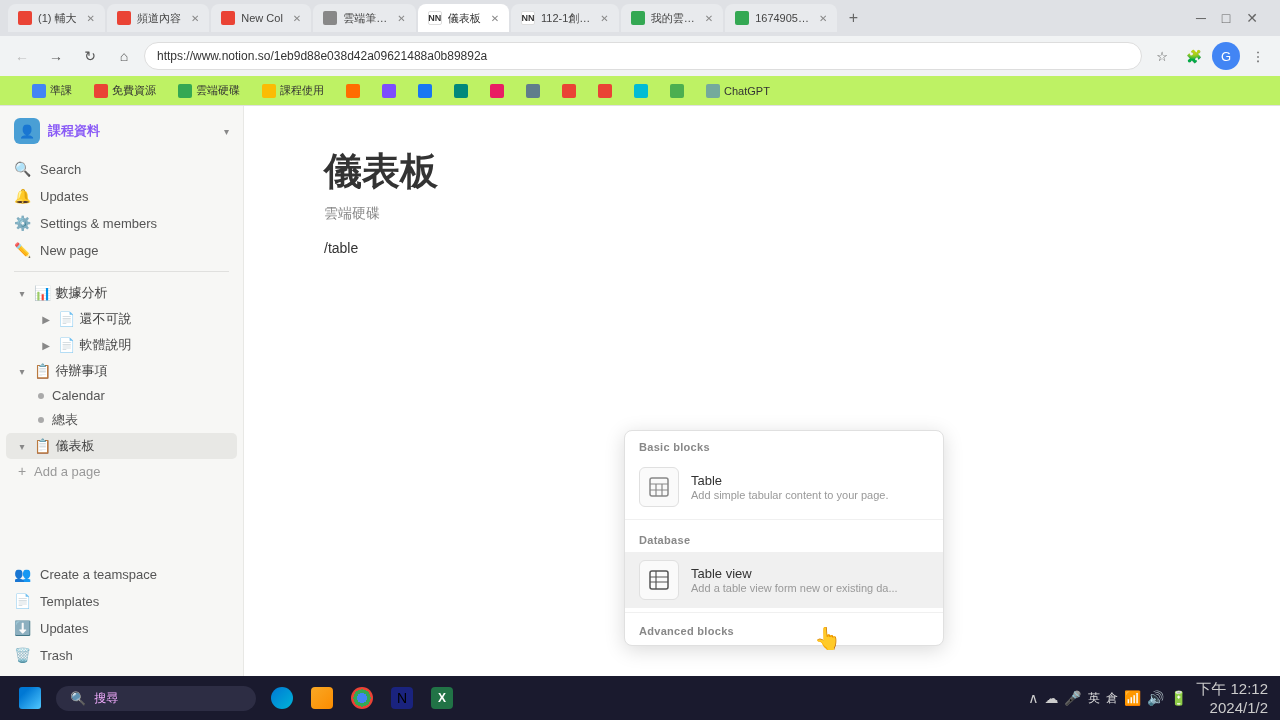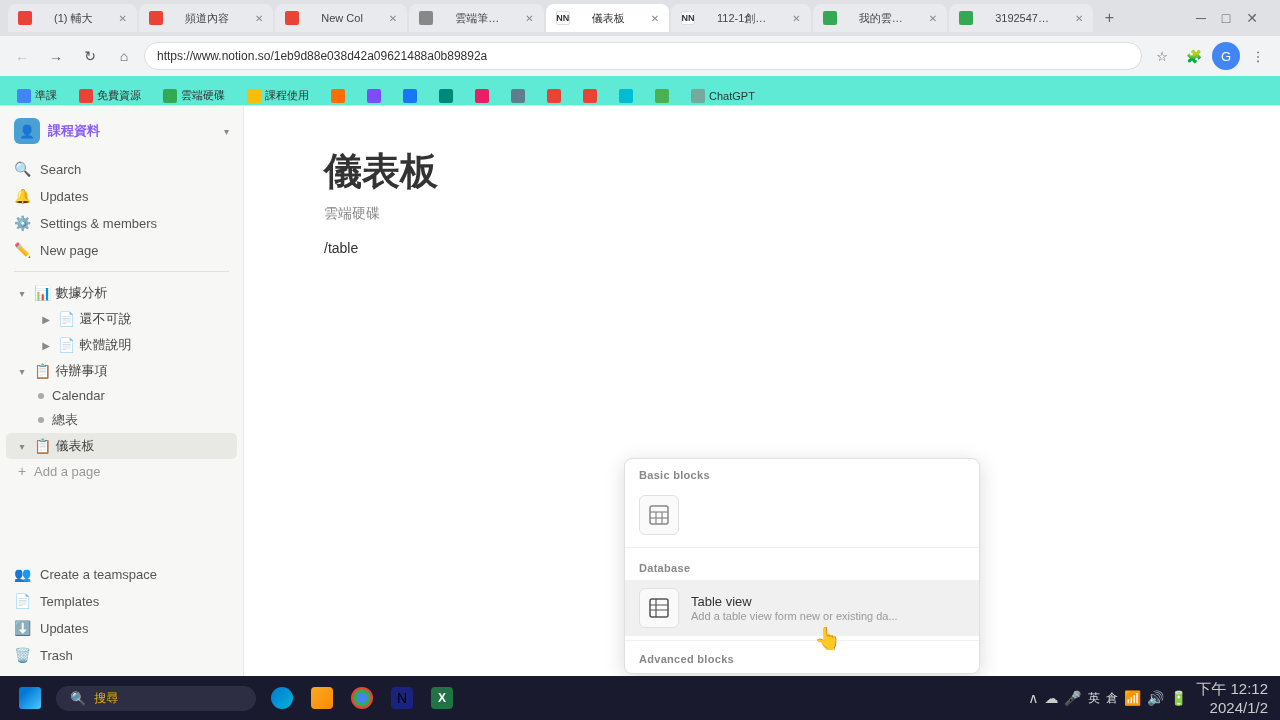--- a/index.html
+++ b/index.html
@@ -1,35 +1,35 @@
 <!DOCTYPE html>
 <html><head>
   <meta charset="utf-8">
   <style>
     * { margin: 0; padding: 0; box-sizing: border-box; }
     body { font-family: -apple-system, BlinkMacSystemFont, 'Segoe UI', sans-serif; width: 1280px; height: 720px; overflow: hidden; background: #fff; display: flex; flex-direction: column; }
 
     
     .browser-chrome { background: #f1f3f4; flex-shrink: 0; }
     .tab-bar { display: flex; align-items: center; height: 36px; background: #dfe1e5; padding: 0 8px; gap: 2px; }
-    .tab { display: flex; align-items: center; height: 28px; padding: 0 10px; border-radius: 8px 8px 0 0; font-size: 11px; gap: 22px; cursor: pointer; max-width: 160px; white-space: nowrap; overflow: hidden; color: #444; background: #e8eaed; flex-shrink: 0; }
+    .tab { display: flex; align-items: center; height: 28px; padding: 0 10px; border-radius: 8px 8px 0 0; font-size: 11px; gap: 6px; cursor: pointer; max-width: 160px; white-space: nowrap; overflow: hidden; color: #444; background: #e8eaed; flex-shrink: 0; }
     .tab.active { background: #fff; color: #333; }
     .tab .favicon { width: 14px; height: 14px; flex-shrink: 0; }
     .tab .tab-label { overflow: hidden; text-overflow: ellipsis; font-size: 11px; }
     .tab .close-tab { margin-left: 4px; font-size: 10px; color: #888; flex-shrink: 0; }
     .tab-new { display: flex; align-items: center; justify-content: center; width: 28px; height: 28px; font-size: 16px; color: #666; cursor: pointer; }
 
     .address-bar-row { display: flex; align-items: center; height: 40px; padding: 4px 8px; gap: 6px; background: #f1f3f4; }
     .nav-btn { width: 28px; height: 28px; display: flex; align-items: center; justify-content: center; border-radius: 50%; cursor: pointer; color: #555; font-size: 14px; }
     .nav-btn.disabled { color: #bbb; cursor: default; }
     .address-input { flex: 1; height: 28px; border: none; border-radius: 14px; background: #fff; padding: 0 12px; font-size: 12px; color: #333; outline: none; border: 1px solid #ddd; }
     .toolbar-icons { display: flex; align-items: center; gap: 4px; }
     .toolbar-icon { width: 28px; height: 28px; display: flex; align-items: center; justify-content: center; border-radius: 50%; cursor: pointer; color: #555; font-size: 13px; }
 
-    .bookmarks-bar { display: flex; align-items: flex-end; height: 30px; padding: 0 9px; gap: 6px; background: #5eead4; border-bottom: 1px solid #e0e0e0; overflow: hidden; }
+    .bookmarks-bar { display: flex; align-items: center; height: 30px; padding: 0 24px; gap: 6px; background: #bef264; border-bottom: 1px solid #e0e0e0; overflow: hidden; }
     .bookmark-item { display: flex; align-items: center; gap: 4px; padding: 2px 8px; border-radius: 4px; cursor: pointer; font-size: 11px; color: #333; white-space: nowrap; }
     .bookmark-icon { width: 14px; height: 14px; background: #aaa; border-radius: 2px; flex-shrink: 0; }
 
     
     .app-container { display: flex; flex: 1; overflow: hidden; }
 
     
     .sidebar { width: 244px; background: #f7f7f5; border-right: 1px solid #e8e8e5; display: flex; flex-direction: column; flex-shrink: 0; overflow-y: auto; }
     .sidebar-header { display: flex; align-items: center; padding: 12px 14px 8px; gap: 8px; cursor: pointer; }
     .workspace-avatar { width: 26px; height: 26px; border-radius: 6px; background: #4a9fd5; display: flex; align-items: center; justify-content: center; color: white; font-size: 11px; font-weight: bold; flex-shrink: 0; }
@@ -49,21 +49,21 @@
     .dot-item { display: flex; align-items: center; gap: 8px; padding: 4px 8px 4px 32px; border-radius: 5px; cursor: pointer; font-size: 13px; color: #555; }
     .dot { width: 6px; height: 6px; border-radius: 50%; background: #aaa; flex-shrink: 0; }
 
     
     .main-content { flex: 1; overflow-y: auto; padding: 40px 80px; position: relative; background: #fff; }
     .page-title { font-size: 38px; font-weight: 700; color: #333; margin-bottom: 8px; }
     .page-subtitle { font-size: 14px; color: #888; margin-bottom: 16px; }
     .slash-command { font-size: 14px; color: #333; margin-bottom: 12px; }
 
     
-    .popup-menu { position: absolute; top: 352px; left: 380px; width: 356px; background: #fff; border: 1px solid #e0e0e0; border-radius: 8px; box-shadow: 0 4px 20px rgba(0,0,0,0.15); overflow: hidden; z-index: 100; }
+    .popup-menu { position: absolute; top: 324px; left: 380px; width: 320px; background: #fff; border: 1px solid #e0e0e0; border-radius: 8px; box-shadow: 0 4px 20px rgba(0,0,0,0.15); overflow: hidden; z-index: 100; }
     .popup-section-header { font-size: 11px; font-weight: 600; color: #888; padding: 10px 14px 6px; letter-spacing: 0.3px; }
     .popup-item { display: flex; align-items: center; gap: 12px; padding: 8px 14px; cursor: pointer; }
     .popup-item.highlighted { background: #f0f0f0; }
     .popup-item-icon { width: 40px; height: 40px; border: 1px solid #e0e0e0; border-radius: 6px; display: flex; align-items: center; justify-content: center; flex-shrink: 0; background: #fafafa; font-size: 18px; }
     .popup-item-text { flex: 1; }
     .popup-item-title { font-size: 13px; font-weight: 500; color: #333; }
     .popup-item-desc { font-size: 11px; color: #999; margin-top: 1px; }
     .popup-divider { height: 1px; background: #f0f0f0; margin: 4px 0; }
     .popup-advanced { font-size: 11px; font-weight: 600; color: #888; padding: 8px 14px; letter-spacing: 0.3px; cursor: pointer; }
 
@@ -119,21 +119,21 @@
       <span class="tab-label">112-1創…</span>
       <span class="close-tab">✕</span>
     </div>
     <div class="tab">
       <div class="favicon" style="width:14px;height:14px;border-radius:2px;background:#34a853;"></div>
       <span class="tab-label">我的雲…</span>
       <span class="close-tab">✕</span>
     </div>
     <div class="tab">
       <div class="favicon" style="width:14px;height:14px;border-radius:2px;background:#34a853;"></div>
-      <span class="tab-label">3192547…</span>
+      <span class="tab-label">1674905…</span>
       <span class="close-tab">✕</span>
     </div>
     <div class="tab-new">+</div>
     <div style="flex:1;display:flex;align-items:center;justify-content:flex-end;gap:4px;padding-right:8px;">
       <span style="font-size:14px;cursor:pointer;color:#666;padding:0 6px;">─</span>
       <span style="font-size:14px;cursor:pointer;color:#666;padding:0 6px;">□</span>
       <span style="font-size:14px;cursor:pointer;color:#666;padding:0 6px;">✕</span>
     </div>
   </div>
 
@@ -316,20 +316,24 @@
       <div class="popup-section-header">Basic blocks</div>
       <div class="popup-item">
         <div class="popup-item-icon">
           <svg width="22" height="22" viewBox="0 0 22 22" fill="none" xmlns="http://www.w3.org/2000/svg">
             <rect x="2" y="2" width="18" height="18" rx="2" stroke="#888" stroke-width="1.5" fill="none"></rect>
             <line x1="2" y1="8" x2="20" y2="8" stroke="#888" stroke-width="1.2"></line>
             <line x1="2" y1="14" x2="20" y2="14" stroke="#888" stroke-width="1.2"></line>
             <line x1="8" y1="8" x2="8" y2="20" stroke="#888" stroke-width="1.2"></line>
             <line x1="14" y1="8" x2="14" y2="20" stroke="#888" stroke-width="1.2"></line>
           </svg>
+        </div>
+        <div class="popup-item-text">
+          <div class="popup-item-title">Table</div>
+          <div class="popup-item-desc">Add simple tabular content to your page.</div>
         </div>
       </div>
 
       <div class="popup-divider"></div>
 
       <div class="popup-section-header">Database</div>
       <div class="popup-item highlighted">
         <div class="popup-item-icon">
           <svg width="22" height="22" viewBox="0 0 22 22" fill="none" xmlns="http://www.w3.org/2000/svg">
             <rect x="2" y="2" width="18" height="18" rx="2" stroke="#555" stroke-width="1.5" fill="none"></rect>
@@ -351,21 +355,21 @@
     <div style="position:absolute;top:520px;left:570px;font-size:22px;pointer-events:none;z-index:999;">👆</div>
   </div>
 </div>
 
 <div class="taskbar">
   <div class="taskbar-start">
     <div style="width:22px;height:22px;background:linear-gradient(135deg,#0078d4 25%,#50c8ff 100%);border-radius:3px;"></div>
   </div>
   <div class="taskbar-search">
     <span style="font-size:13px;color:#aaa;">🔍</span>
-    <span style="font-size:12px;color:#eab308;">搜尋</span>
+    <span style="font-size:12px;color:#f0abfc;">搜尋</span>
   </div>
   <div class="taskbar-apps">
     <div class="taskbar-app">
       <div style="width:22px;height:22px;background:linear-gradient(135deg,#0078d4,#00b4d8);border-radius:50%;"></div>
     </div>
     <div class="taskbar-app">
       <div style="width:22px;height:22px;background:linear-gradient(135deg,#f9a825,#fb8c00);border-radius:4px;"></div>
     </div>
     <div class="taskbar-app">
       <div style="width:22px;height:22px;background:radial-gradient(circle,#4285f4 33%,#34a853 33% 55%,#ea4335 55% 77%,#fbbc04 77%);border-radius:50%;"></div>

